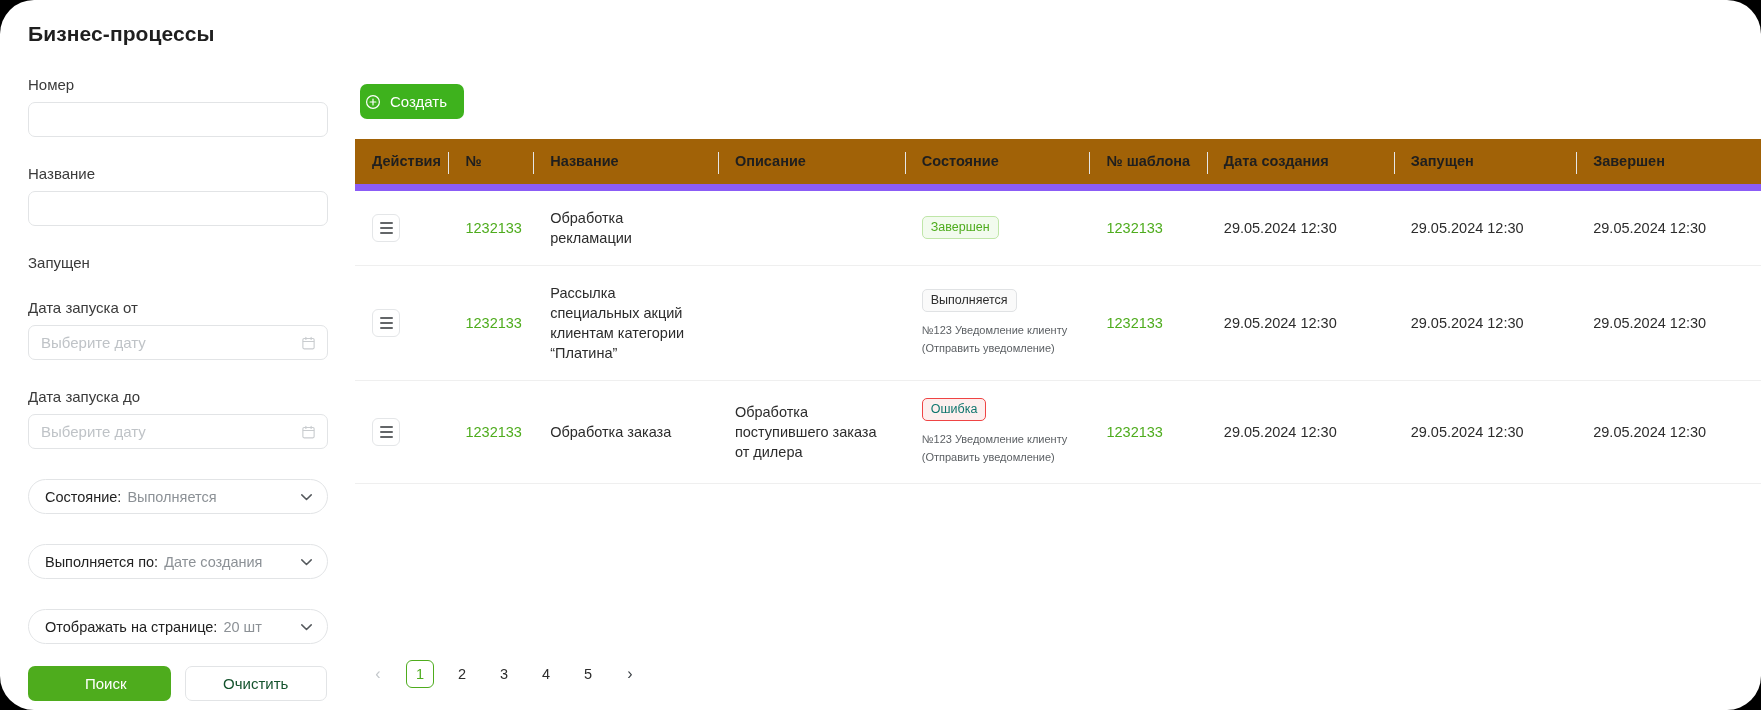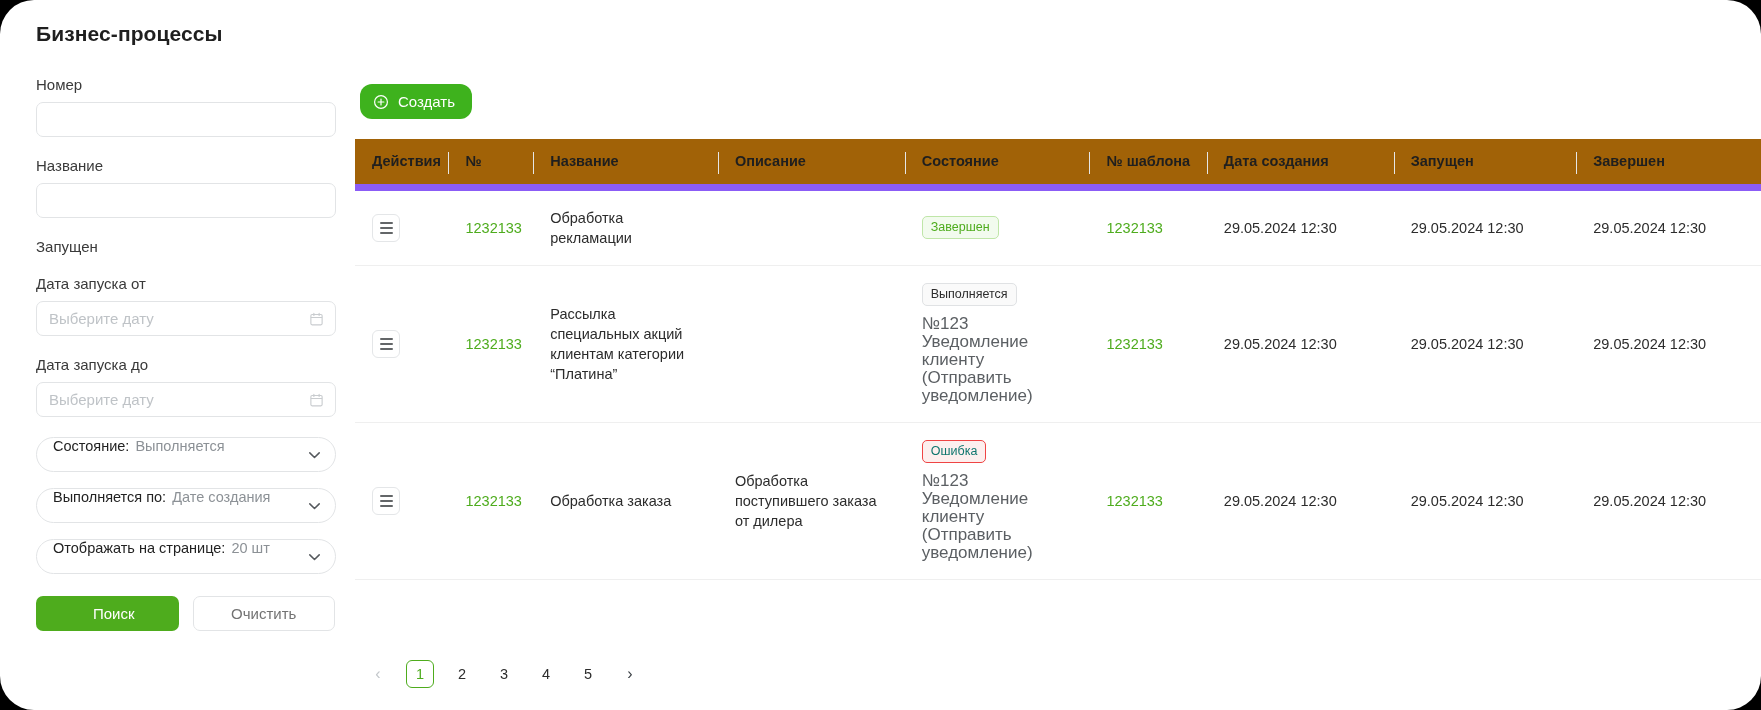--- a/index.html
+++ b/index.html
@@ -13,32 +13,32 @@
     position: relative;
     width: 1761px; height: 710px;
     background: #ffffff;
     border-radius: 34px;
     overflow: hidden;
   }
 
   
   .sidebar {
     position: absolute;
-    left: 8px; top: 0;
+    left: 0; top: 0;
     width: 355px; height: 591px;
     padding: 22px 28px 0 28px;
   }
   .page-title {
     font-size: 21px;
     font-weight: bold;
     color: #1f1f1f;
     letter-spacing: .1px;
     margin: 0 0 30px 0;
   }
-  .field { margin-bottom: 20px; }
+  .field { margin-bottom: 28px; }
   .field-label {
     font-size: 15px;
     color: #3a3a3a;
     margin-bottom: 9px;
   }
   .text-input {
     width: 300px; height: 35px;
     border: 1px solid #e2e4e6;
     border-radius: 7px;
     background: #fff;
@@ -77,26 +77,27 @@
     color: #c9cccf;
   }
   .placeholder-txt { color: #bfc3c7; }
 
   .pill {
     position: relative;
     width: 300px; height: 35px;
     border: 1px solid #e2e4e6;
     border-radius: 19px;
     background: #fff;
-    display: flex; align-items: flex-start;
+    display: flex; align-items: center;
     padding: 0 34px 0 16px;
     font-size: 14.5px;
     margin-bottom: 16px;
     cursor: pointer;
     white-space: nowrap;
+    margin-top: 30px;
   }
   .pill .k { color: #222; }
   .pill .v { color: #8c9196; margin-left: 6px; }
   .pill .chev {
     position: absolute; right: 13px; top: 50%;
     transform: translateY(-50%);
     width: 15px; height: 15px;
     color: #55595d;
   }
 
@@ -111,41 +112,41 @@
     color: #fff; font-size: 15px;
     font-family: inherit;
     cursor: pointer;
     padding-left: 19px;
   }
   .btn-clear {
     width: 143px; height: 35px;
     background: #fff;
     border: 1px solid #e2e4e6;
     border-radius: 7px;
-    color: #737373; font-size: 15px;
+    color: #14532d; font-size: 15px;
     font-family: inherit;
     cursor: pointer;
   }
 
   
   .main {
     position: absolute;
     left: 355px; top: 0;
     width: 1406px; height: 710px;
   }
   .btn-create {
     position: absolute;
     left: 5px; top: 84px;
     height: 35px;
     background: #3eb21d;
-    border: none; border-radius: 12px;
+    border: none; border-radius: 7px;
     color: #fff; font-size: 15px;
     font-family: inherit;
     display: flex; align-items: center; gap: 9px;
-    padding: 0 17px 0 13px;
+    padding: 0 17px 0 5px;
     cursor: pointer;
   }
   .plus-circle {
     width: 16px; height: 16px;
     display: flex; align-items: center; justify-content: center;
   }
 
   table.grid {
     position: absolute;
     left: 0; top: 139px;
@@ -210,21 +211,21 @@
     border-radius: 5px;
     padding: 3px 8px;
     line-height: 15px;
     white-space: nowrap;
   }
   .badge.done { color: #4eac1d; background: #f2fbee; border: 1px solid #bfe6a8; }
   .badge.running { color: #2c2c2c; background: #fafafa; border: 1px solid #e0e2e4; }
   .badge.error { color: #0f766e; background: #fdefee; border: 1px solid #ef4444; }
   .sub-note {
     margin-top: 9px;
-    font-size: 17px;
+    font-size: 11px;
     color: #5b5f63;
     line-height: 18px;
   }
 
   
   .pagination {
     position: absolute;
     left: 3px; bottom: 22px;
     display: flex; align-items: center; gap: 2px;
   }

